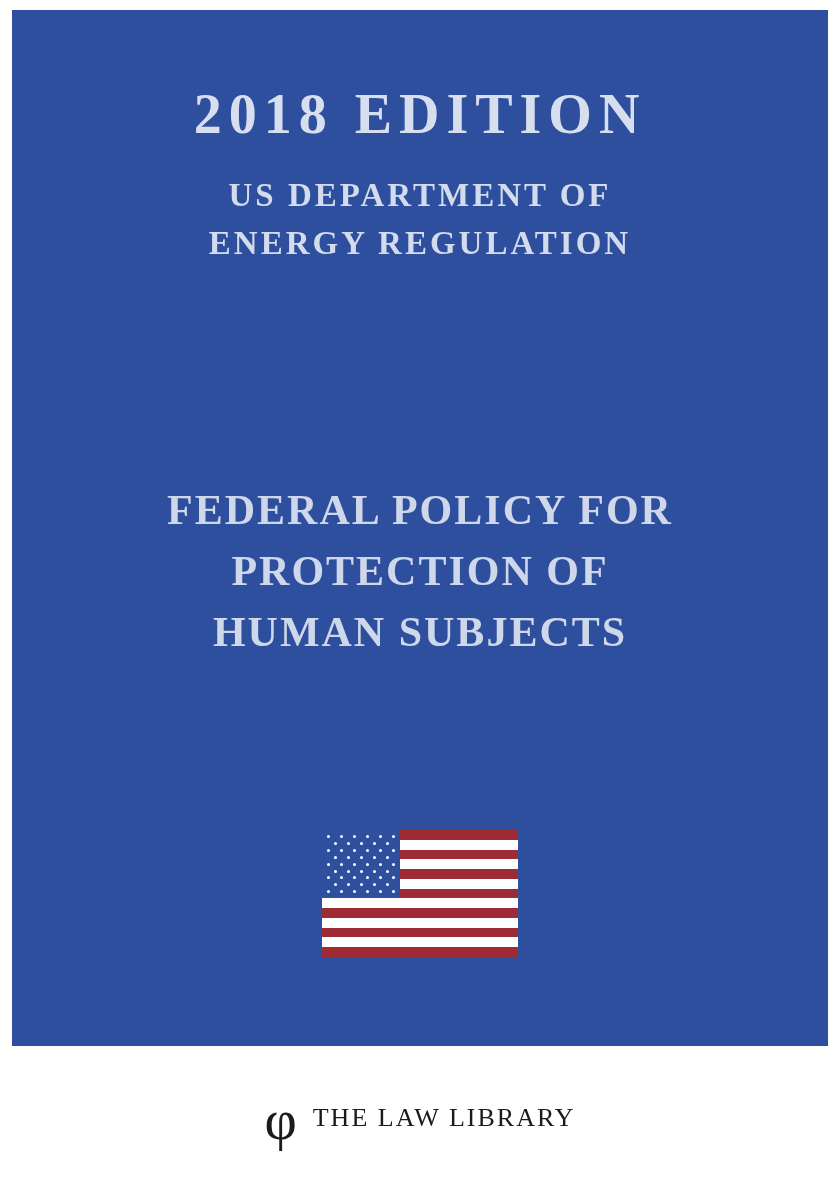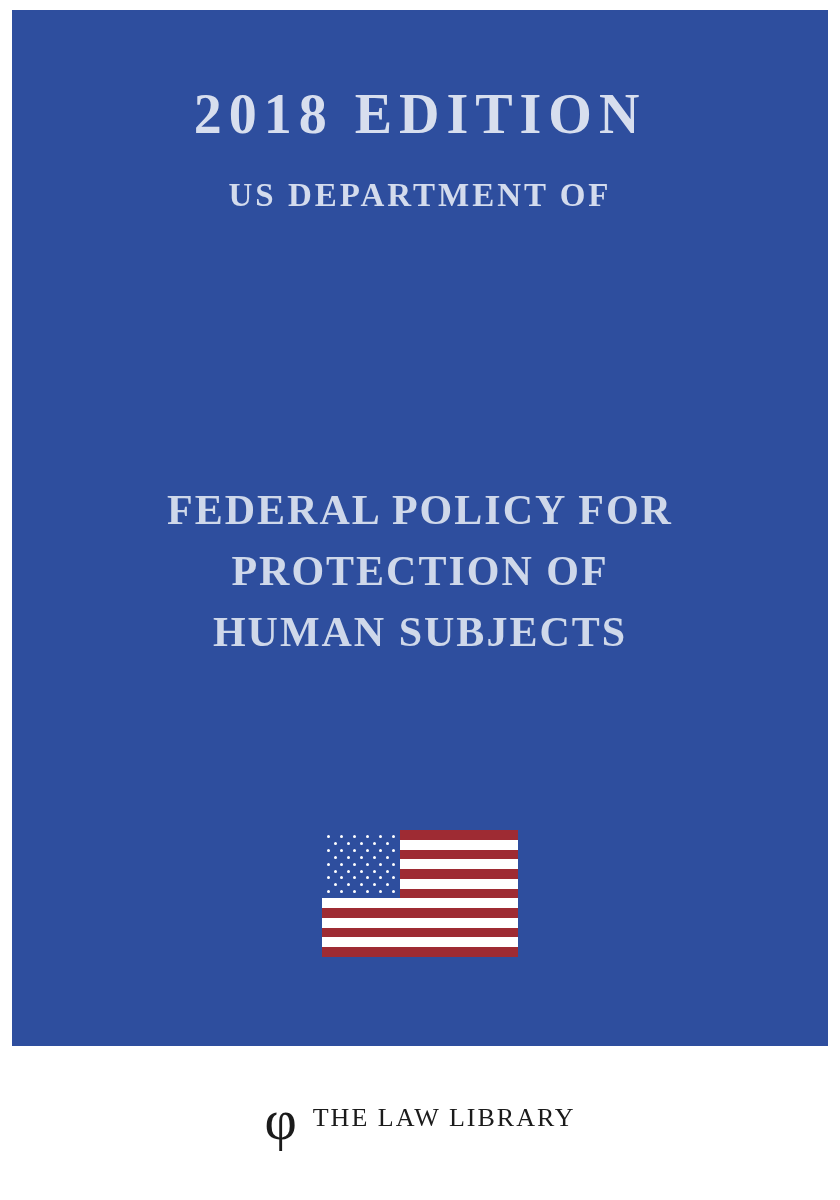--- a/index.html
+++ b/index.html
@@ -176,20 +176,21 @@
 <body>
 
 <div class="page">
   <div class="cover">
 
     <div class="blue-field">
 
       <div class="header-block">
         <div class="edition-line">2018 EDITION</div>
         <div class="agency-line">US DEPARTMENT OF</div>
+        <div class="agency-line">ENERGY REGULATION</div>
       </div>
 
       <div class="title-block">
         <div class="title-line">FEDERAL POLICY FOR</div>
         <div class="title-line">PROTECTION OF</div>
         <div class="title-line">HUMAN SUBJECTS</div>
       </div>
 
       <div class="flag-wrap">
         <div class="flag" id="flag">

